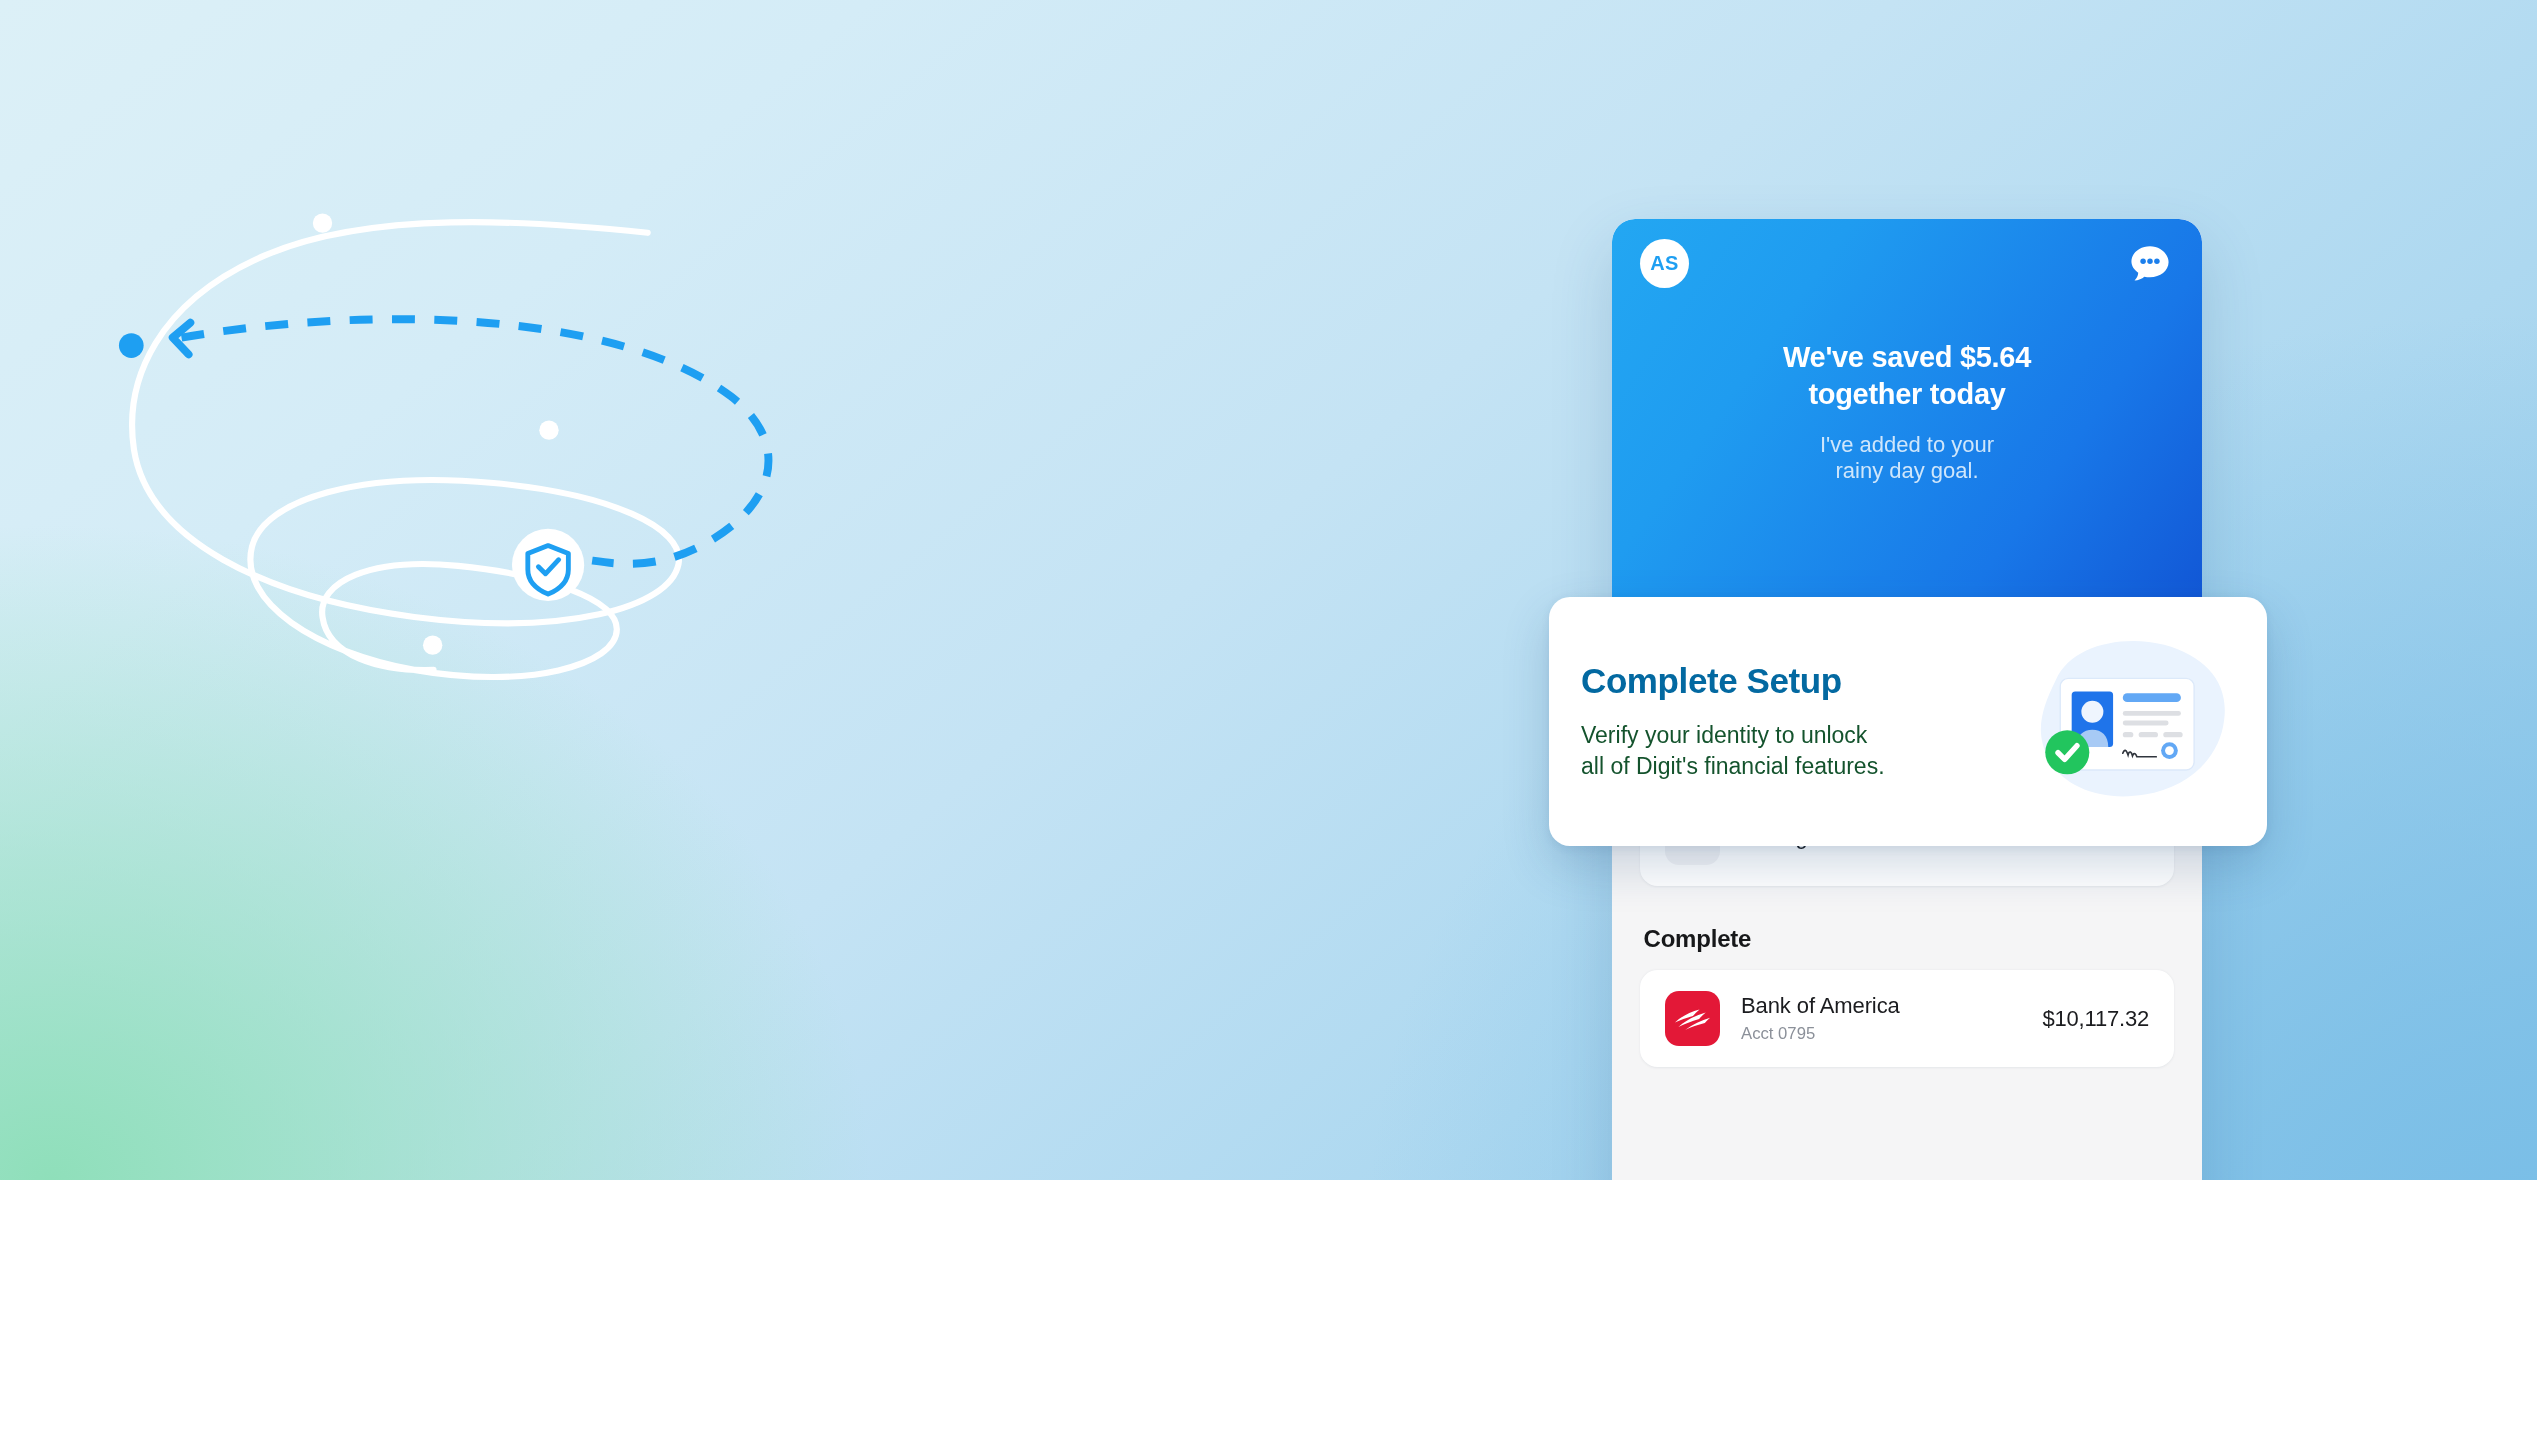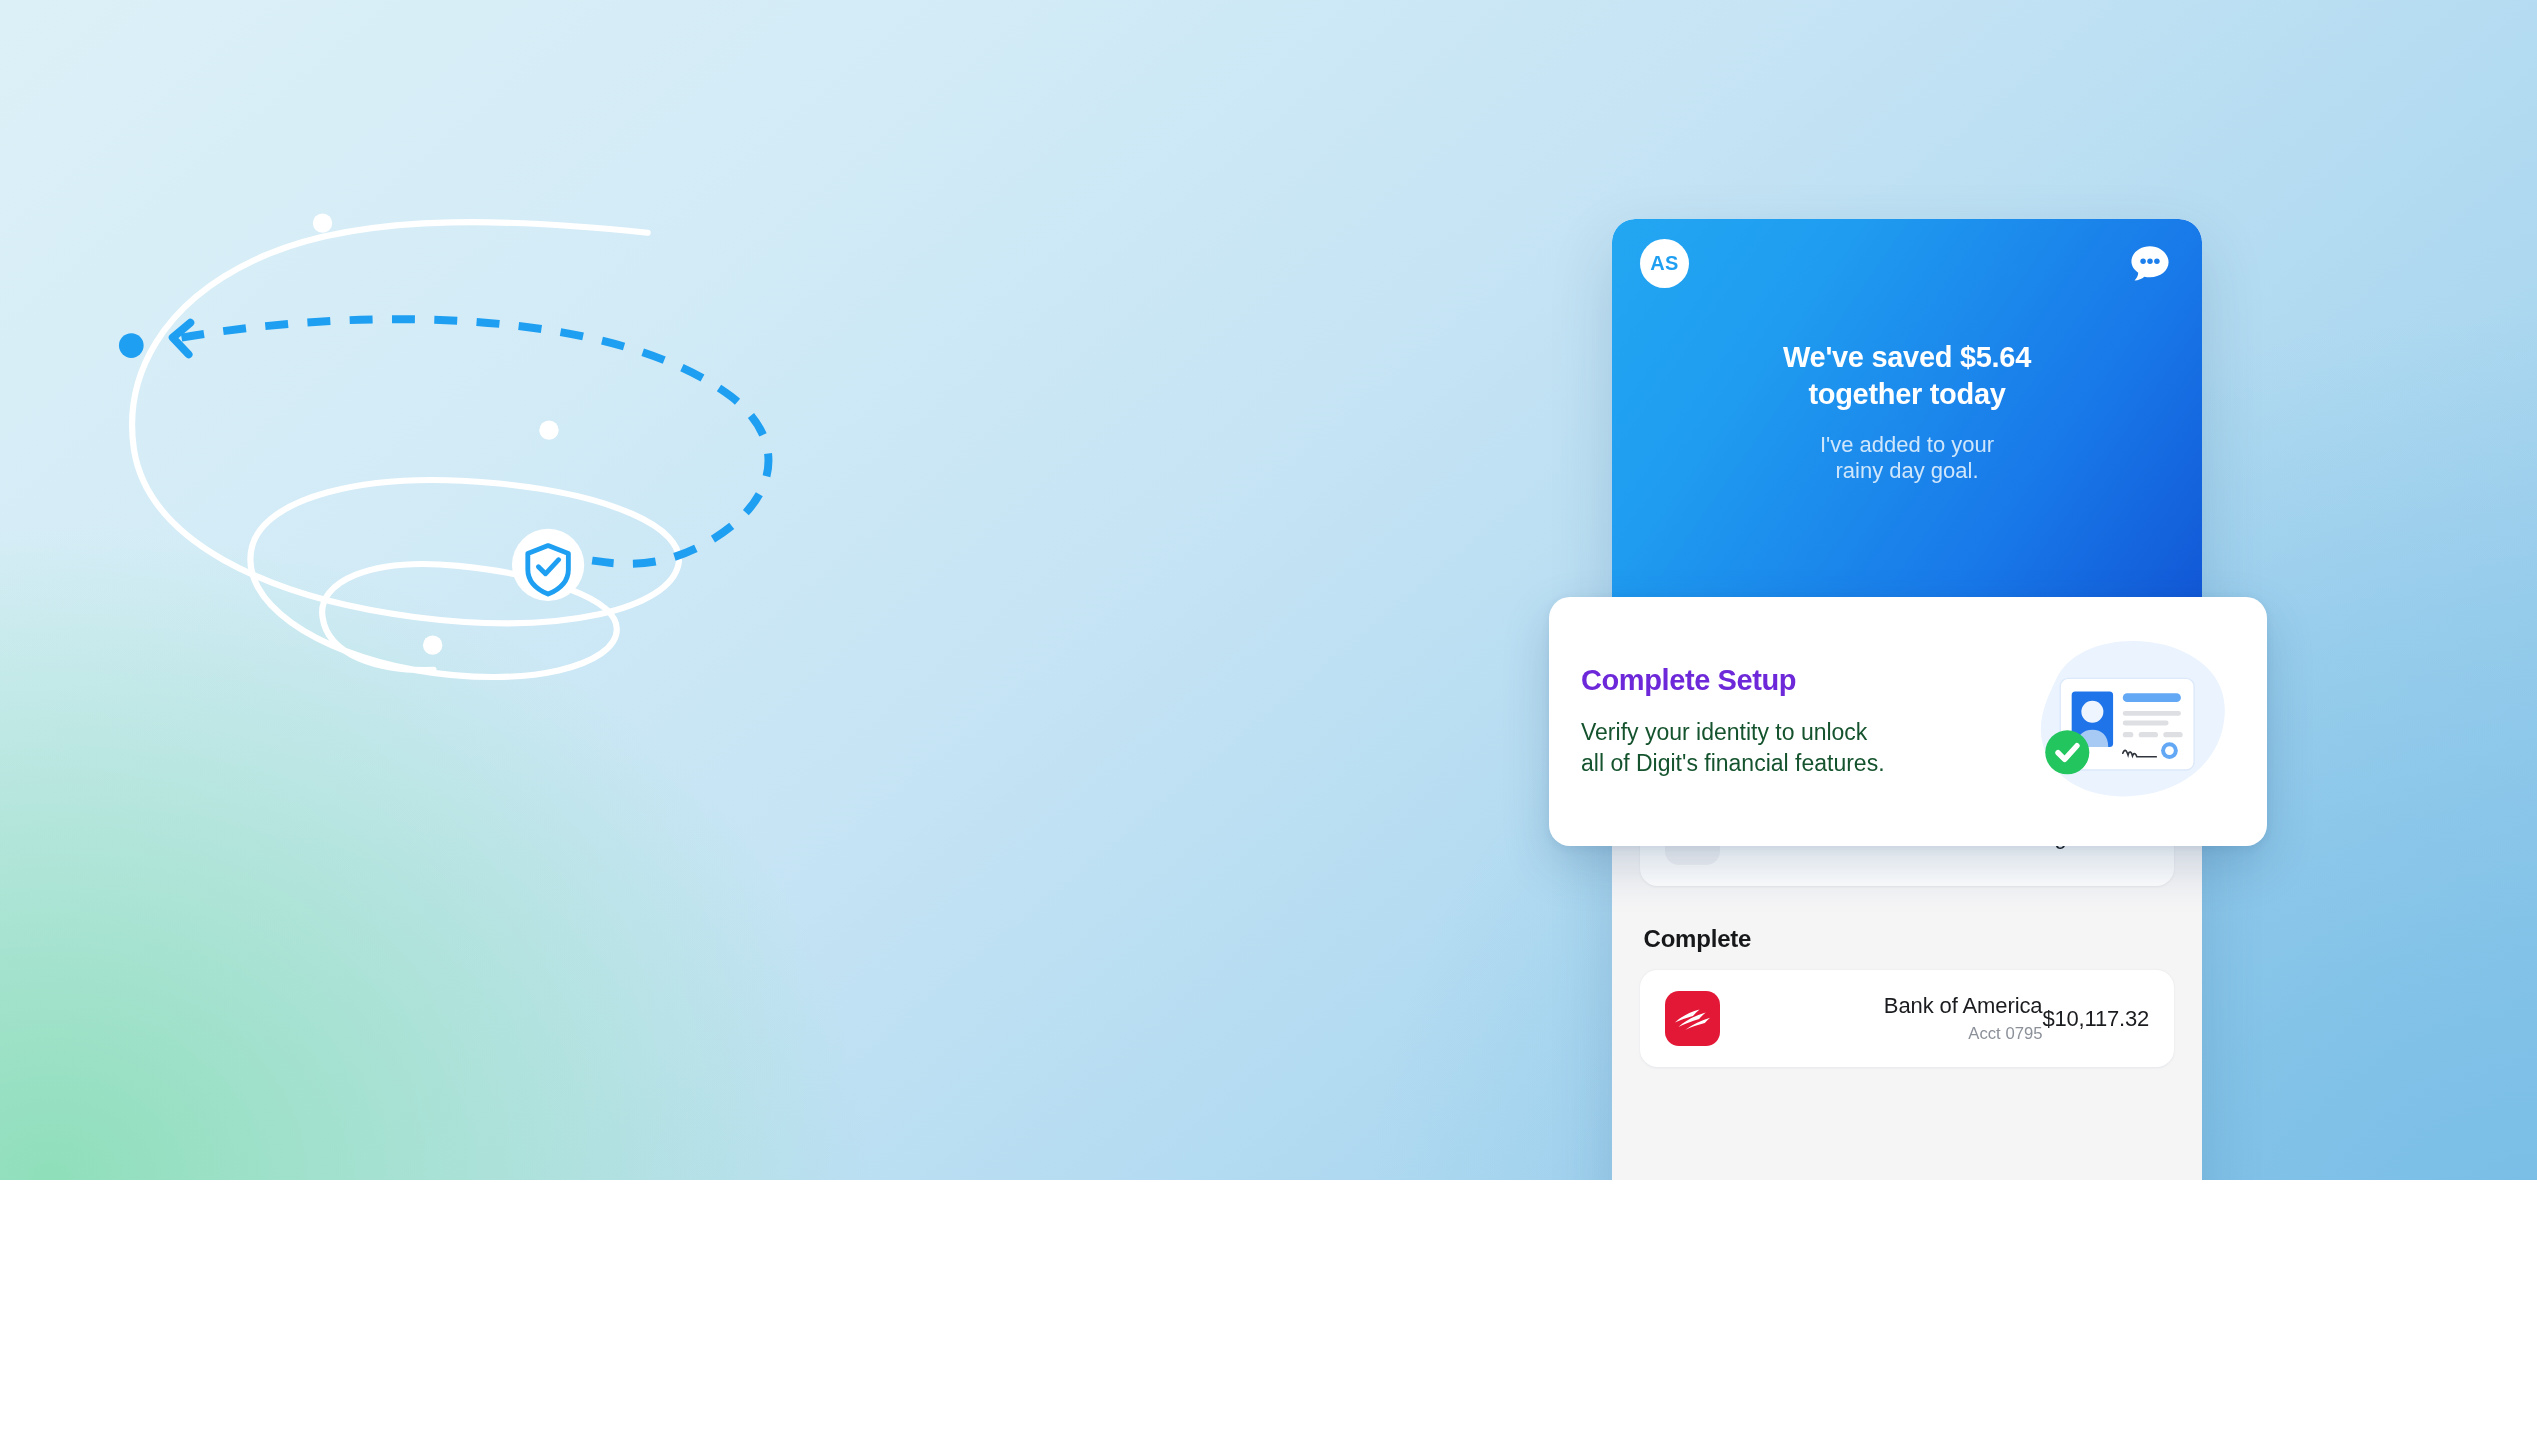--- a/index.html
+++ b/index.html
@@ -63,21 +63,20 @@
   
   #sections { padding:0 28px; }
   .sec-title {
     font-size:24px; font-weight:700; color:#17181a;
     margin:39px 0 17.6px 3.5px; letter-spacing:-0.2px;
   }
   .card {
     background:#fff; border-radius:17.6px;
     box-shadow:0 0.9px 2.6px rgba(20,40,70,.07);
     overflow:hidden;
-    text-align:right;
   }
   .row {
     display:flex; align-items:center;
     padding:21px 25px; min-height:86px;
     position:relative;
   }
   .row + .row::before {
     content:""; position:absolute; left:88px; right:0; top:0;
     height:0.9px; background:#ededef;
   }
@@ -102,21 +101,21 @@
     width:718px; height:249px;
     background:#fff;
     border-radius:21px;
     box-shadow:0 19.4px 48px rgba(26,70,120,.20), 0 2.6px 8.8px rgba(26,70,120,.08);
     display:flex; align-items:center;
     padding:0 35px 0 32px;
     overflow:hidden;
   }
   #setup-copy { flex:1 1 auto; }
   #setup-title {
-    font-size:29px; font-weight:700; color:#6d28d9;
+    font-size:35px; font-weight:700; color:#0369a1;
     letter-spacing:-0.4px; margin-bottom:19.4px;
   }
   .setup-line { font-size:23px; line-height:31px; color:#14532d; }
   #setup-art { flex:0 0 207px; height:185px; position:relative; margin-left:7px; }
 </style>
 </head>
 <body>
 
 <div id="stage">
 

